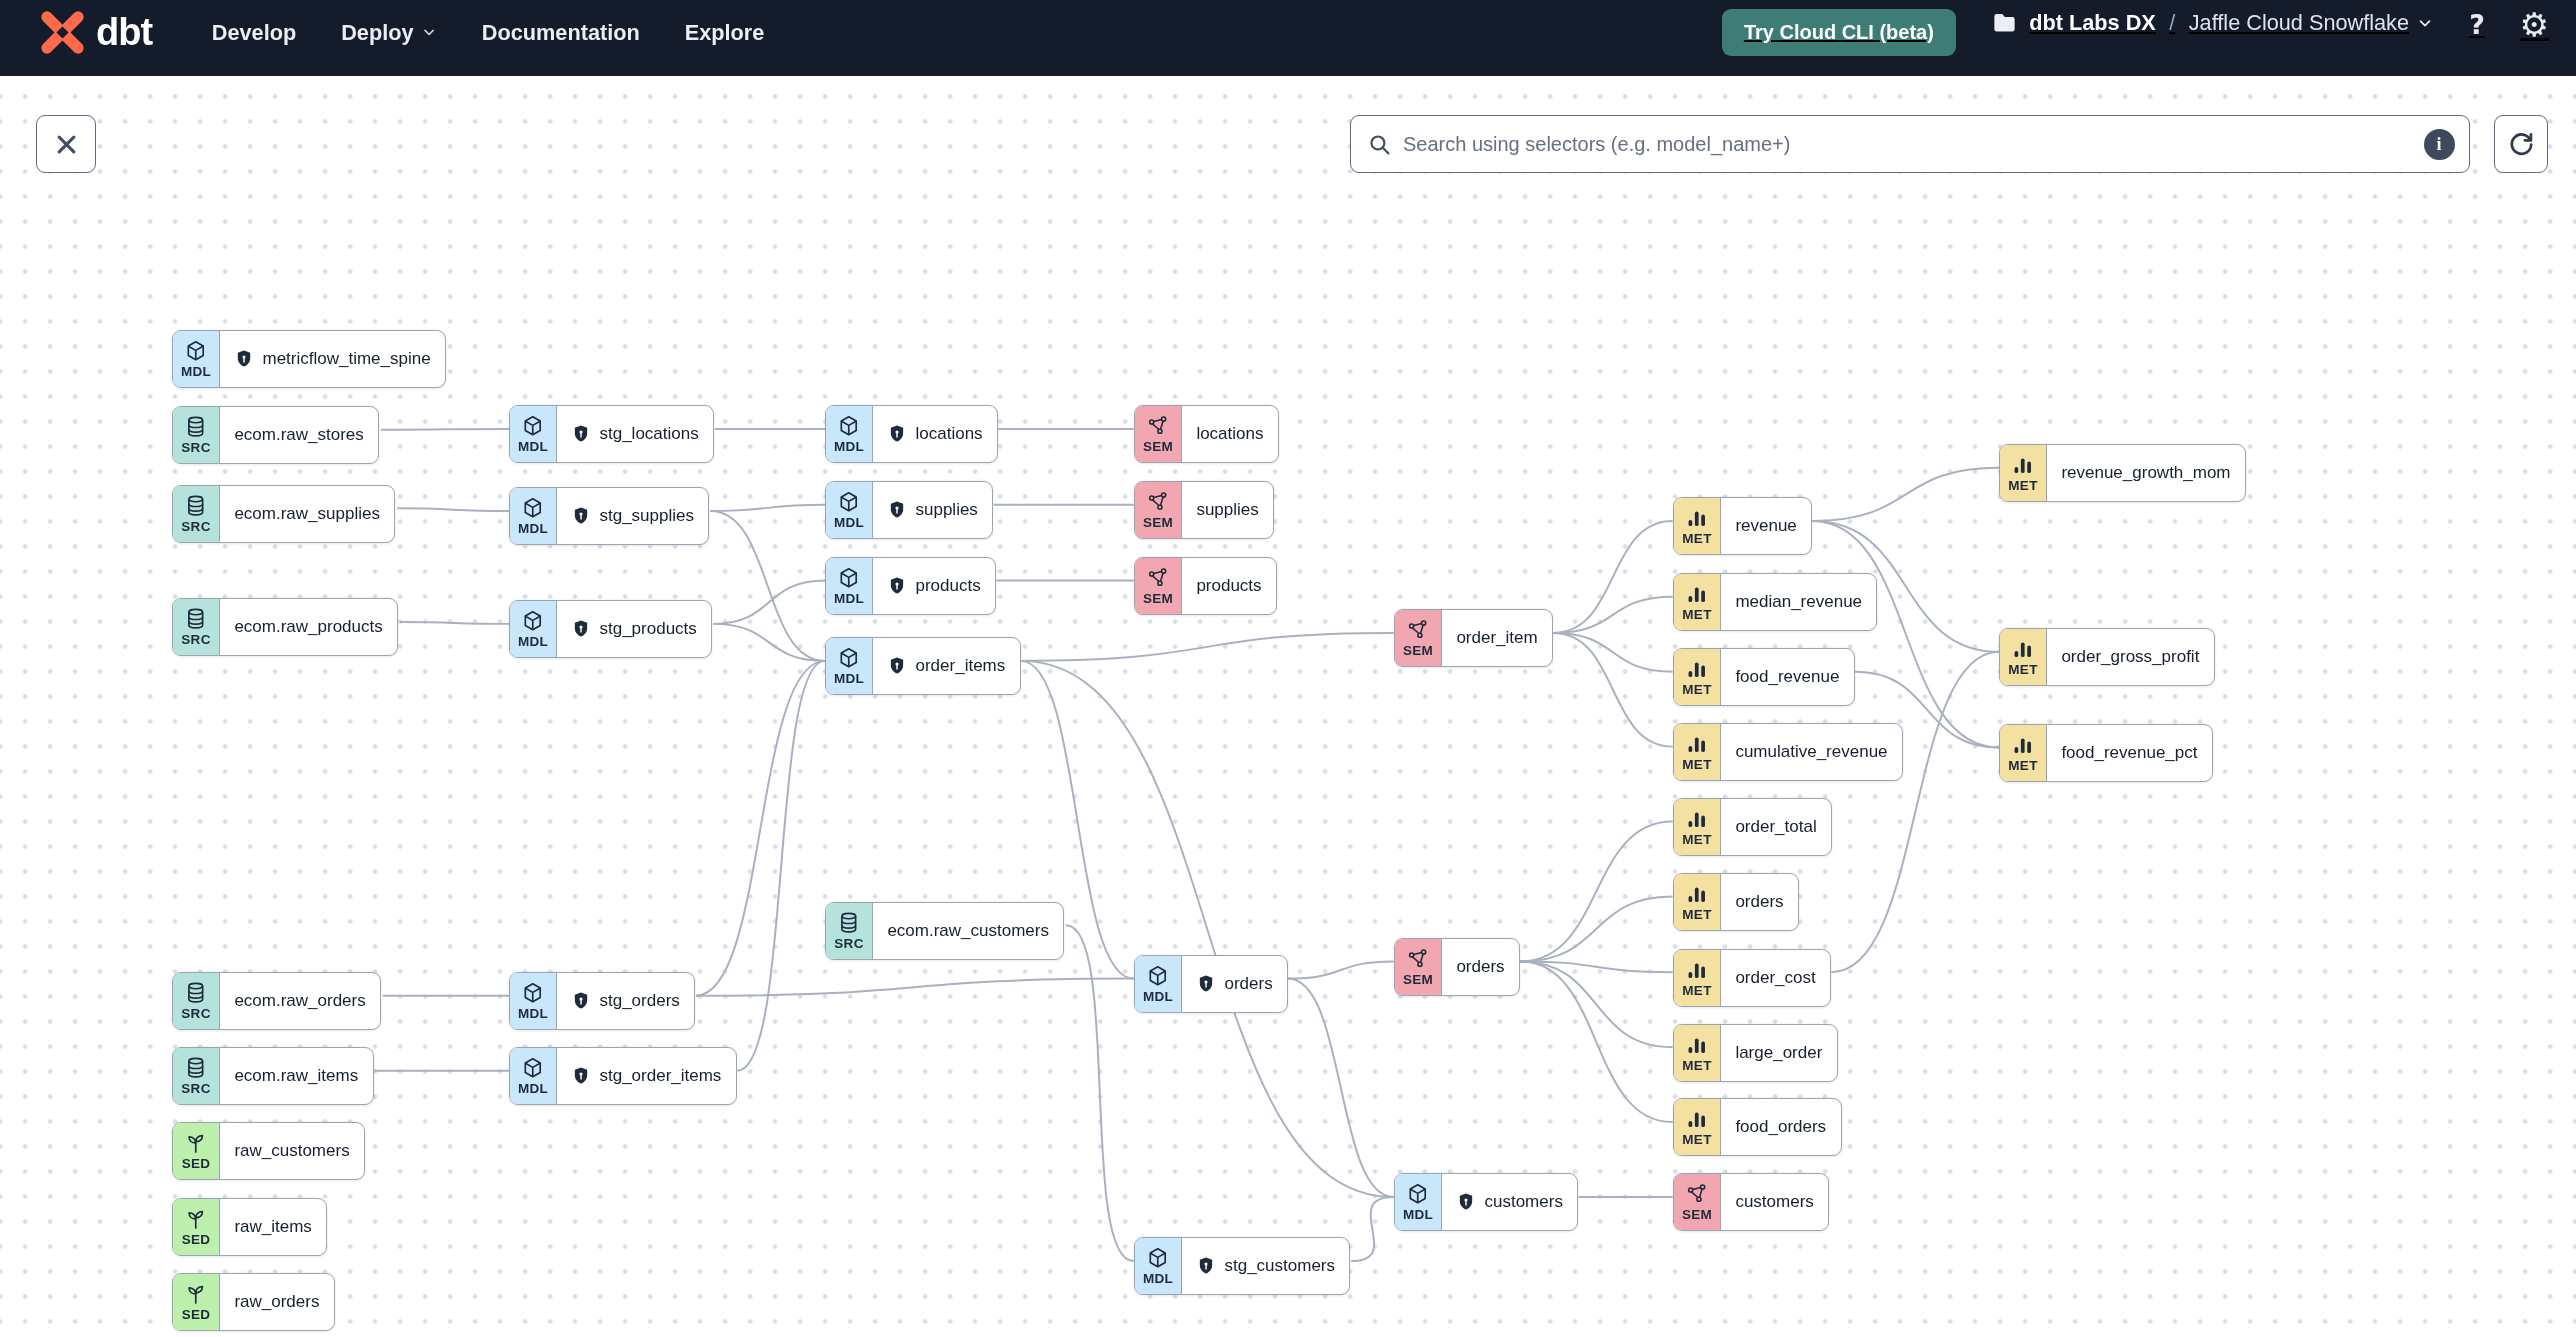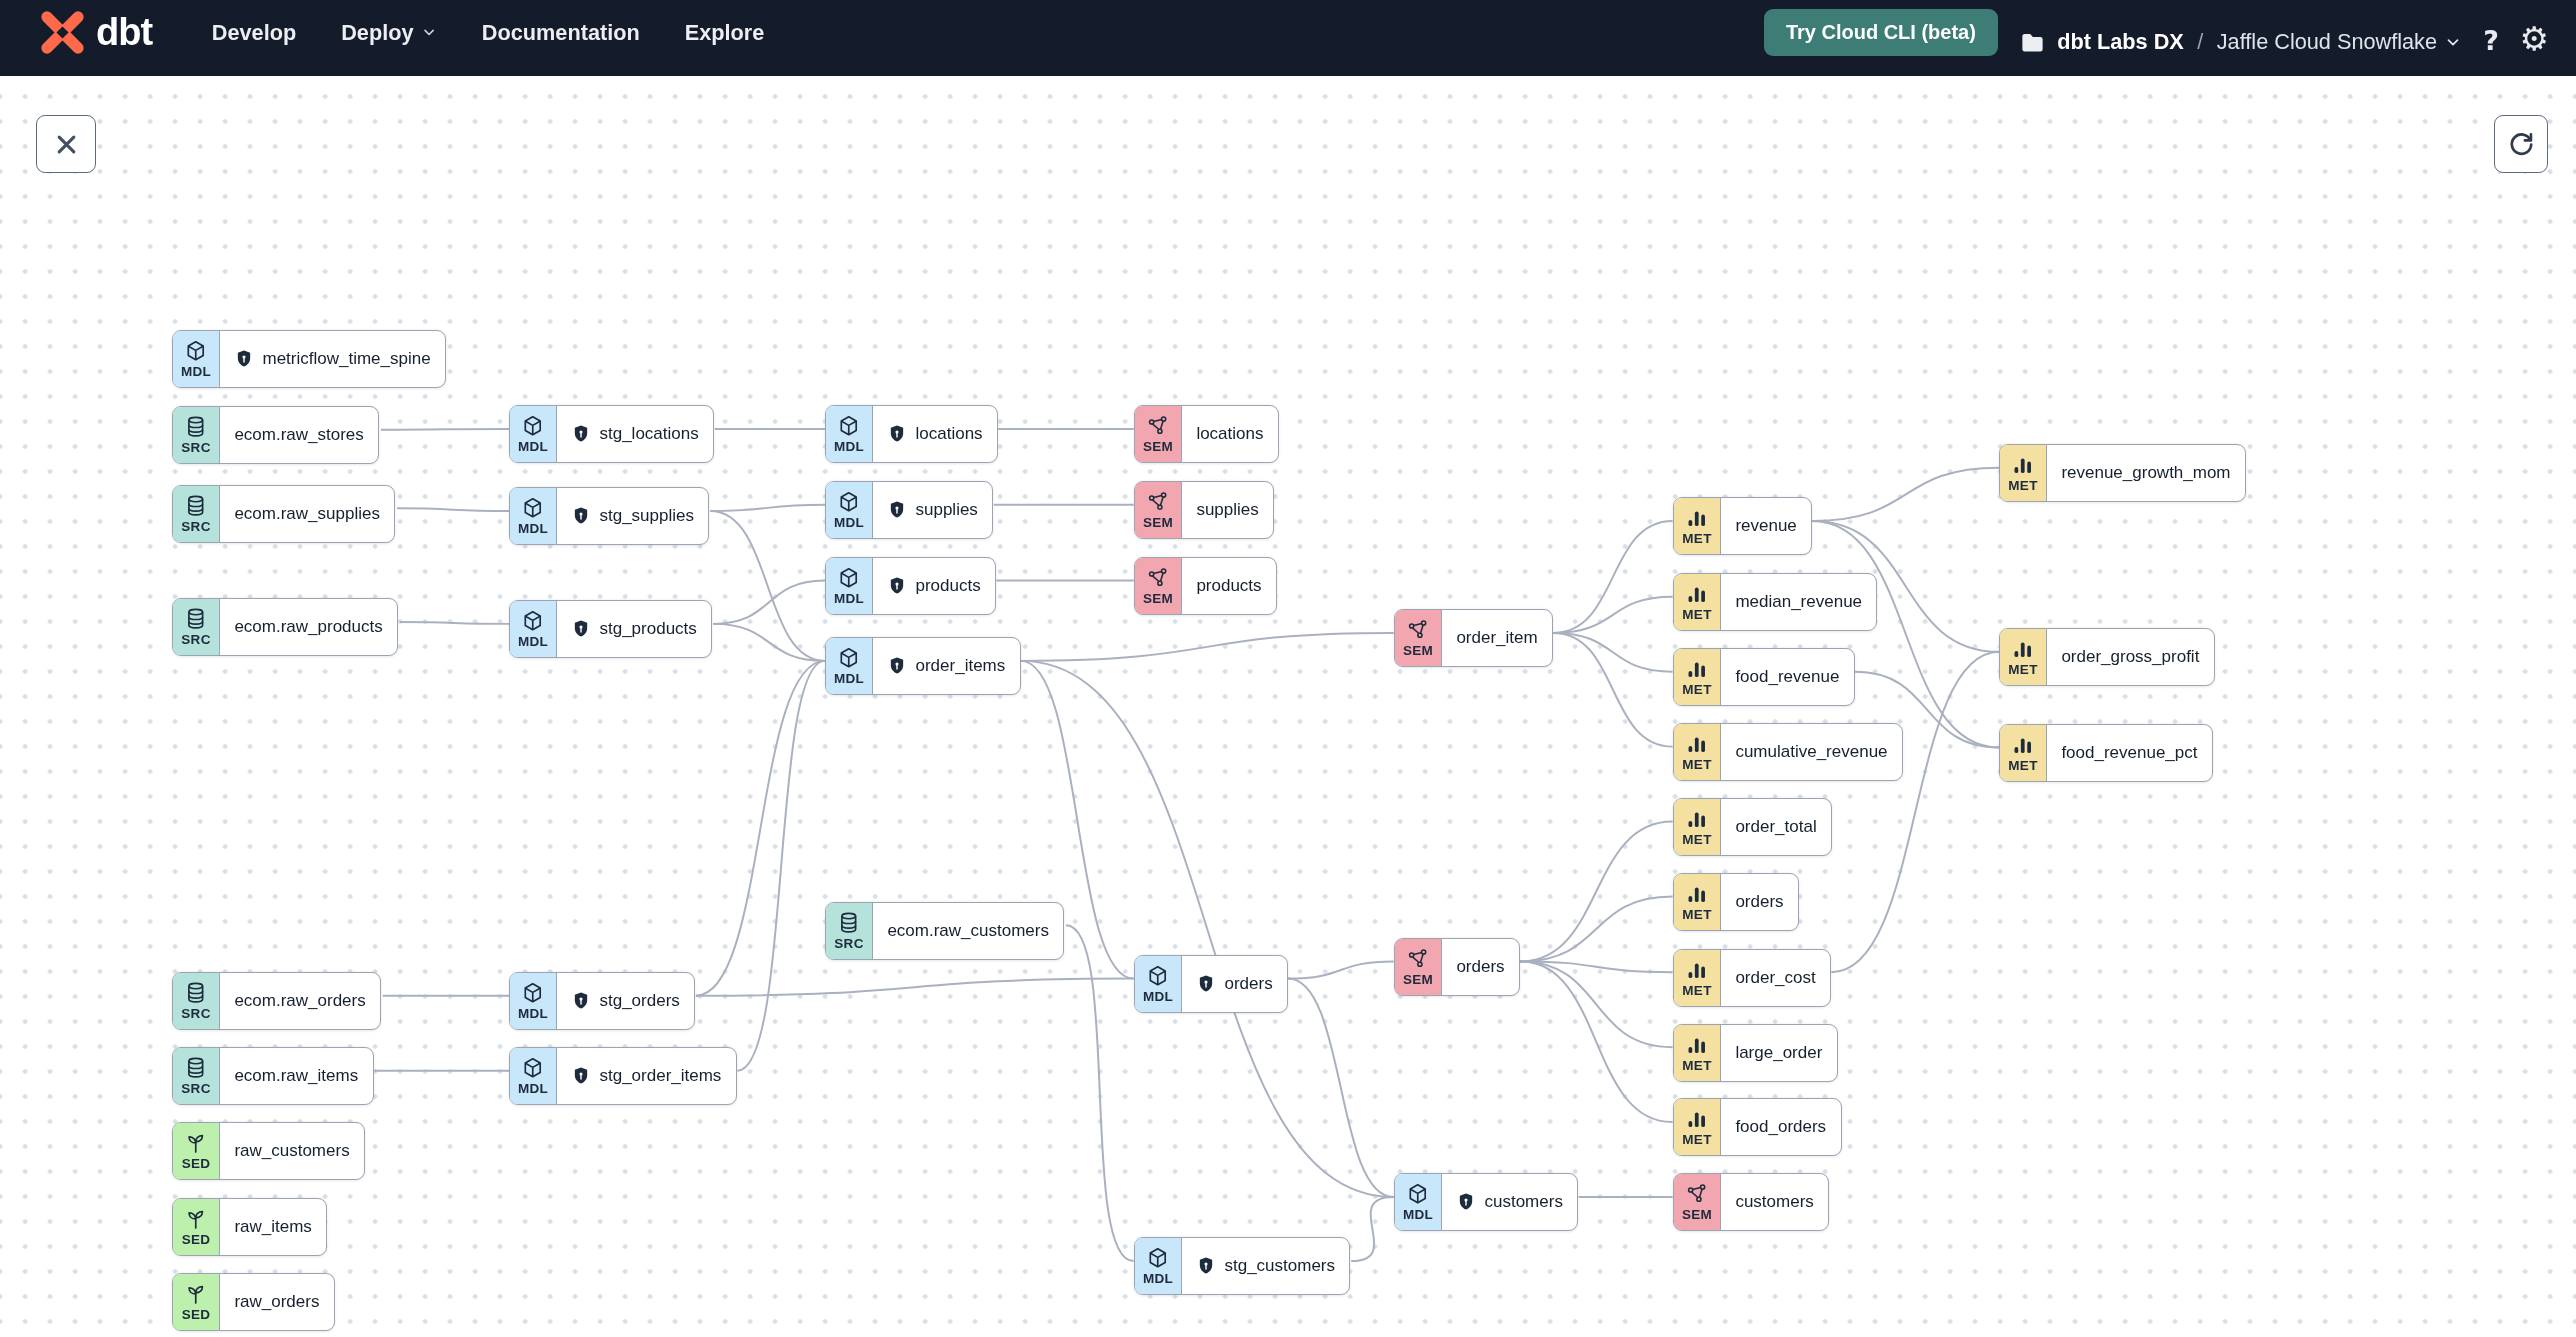--- a/index.html
+++ b/index.html
@@ -32,21 +32,21 @@
   .node[data-type="MET"] .icon-MET { display:block; }
 
   
   #navbar { position:absolute; left:0; top:0; width:100%; height:76px; z-index:10;
     display:flex; align-items:center; padding:0 27px 11px 38px; }
   .nav-left { display:flex; align-items:center; gap:45px; }
   .logo-wrap { display:flex; align-items:center; gap:9px; margin-right:14.4px; }
   .logo-text { color:#fff; font-size:38px; font-weight:700; letter-spacing:-0.9px; }
   .nav-item { color:#eceef2; font-size:21.7px; font-weight:600; cursor:pointer;
     display:flex; align-items:center; gap:7.2px; }
-  .nav-right { margin-left:auto; display:flex; align-items:flex-end; gap:21px; }
+  .nav-right { margin-left:auto; display:flex; align-items:flex-start; gap:35px;text-decoration:underline; }
   .cta-btn { border:none; border-radius:9px; padding:11.7px 21.7px; font-size:20px;
     font-weight:600; color:#fff; cursor:pointer; font-family:inherit; }
   .acct { display:flex; align-items:center; gap:11.7px; color:#fff; font-size:21.7px; cursor:pointer; }
   .acct .org { font-weight:700; }
   .acct .sep { color:#9aa3b2; font-weight:400; padding:0 1.8px; }
   .acct .proj { color:#dfe3ea; font-weight:400; display:flex; align-items:center; gap:7.2px; }
   .icon-btn { background:none; border:none; color:#e8eaf0; cursor:pointer;
     display:flex; align-items:center; font-family:"DejaVu Sans", sans-serif; }
   .help-glyph { font-size:27px; font-weight:700; color:#e8eaf0; }
   .gear-glyph { font-size:32.5px; line-height:1; }
@@ -770,20 +770,28 @@
       <span class="node-label">raw_orders</span>
     </div>
   </div>
     </div>
 
   <div class="tool" id="close-btn">
     <svg width="27" height="27" viewBox="0 0 24 24">
       <path d="M5.5 5.5 18.5 18.5 M18.5 5.5 5.5 18.5" stroke="#445062" stroke-width="2.8" stroke-linecap="round"></path>
     </svg>
   </div>
+  <div class="tool" id="searchbar">
+    <svg width="25" height="25" viewBox="0 0 24 24">
+      <circle cx="10.5" cy="10.5" r="6.2" fill="none" stroke="#445062" stroke-width="2.1"></circle>
+      <path d="M15.2 15.2 20.5 20.5" stroke="#445062" stroke-width="2.1" stroke-linecap="round"></path>
+    </svg>
+    <input type="text" value="" placeholder="Search using selectors (e.g. model_name+)" style="">
+    <span class="info-chip">i</span>
+  </div>
   <div class="tool" id="refresh-btn">
     <svg width="29" height="29" viewBox="0 0 24 24">
       <path d="M19.2 8.2 A 8 8 0 1 0 20 12" fill="none" stroke="#2f3a4c" stroke-width="2.2" stroke-linecap="round"></path>
       <path d="M19.8 3.6 v5 h-5" fill="none" stroke="#2f3a4c" stroke-width="2.2" stroke-linecap="round" stroke-linejoin="round"></path>
     </svg>
   </div>
 </div>
 
 <header id="navbar" style="background: rgb(20, 27, 43);">
   <div class="nav-left">

